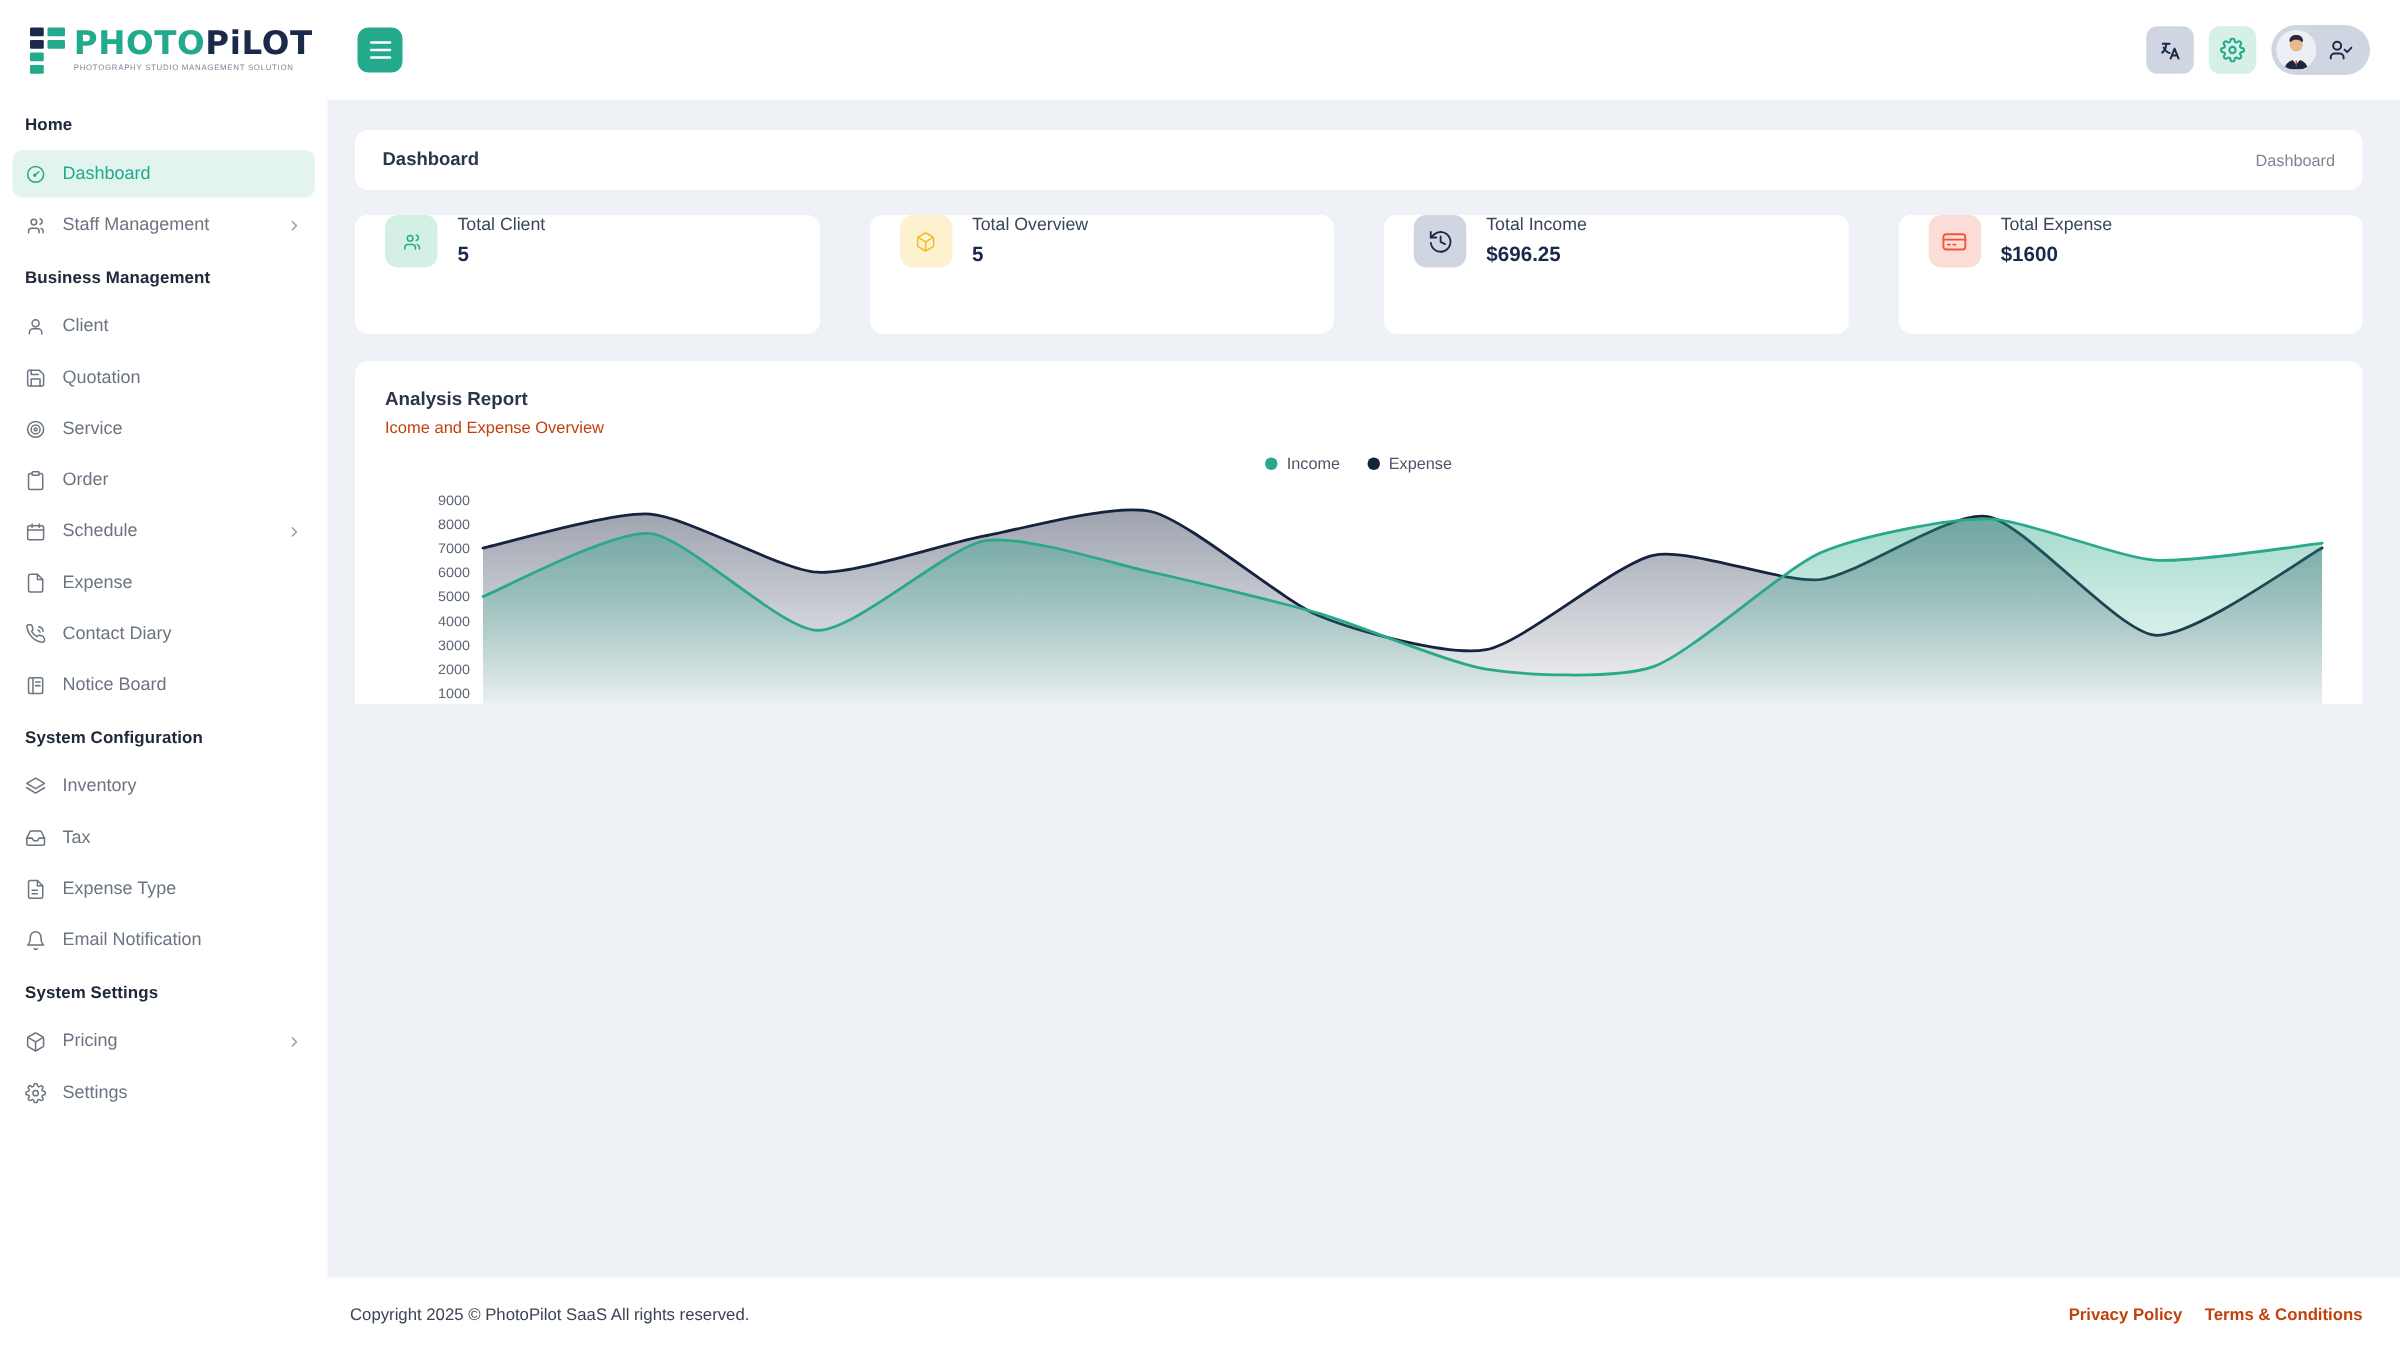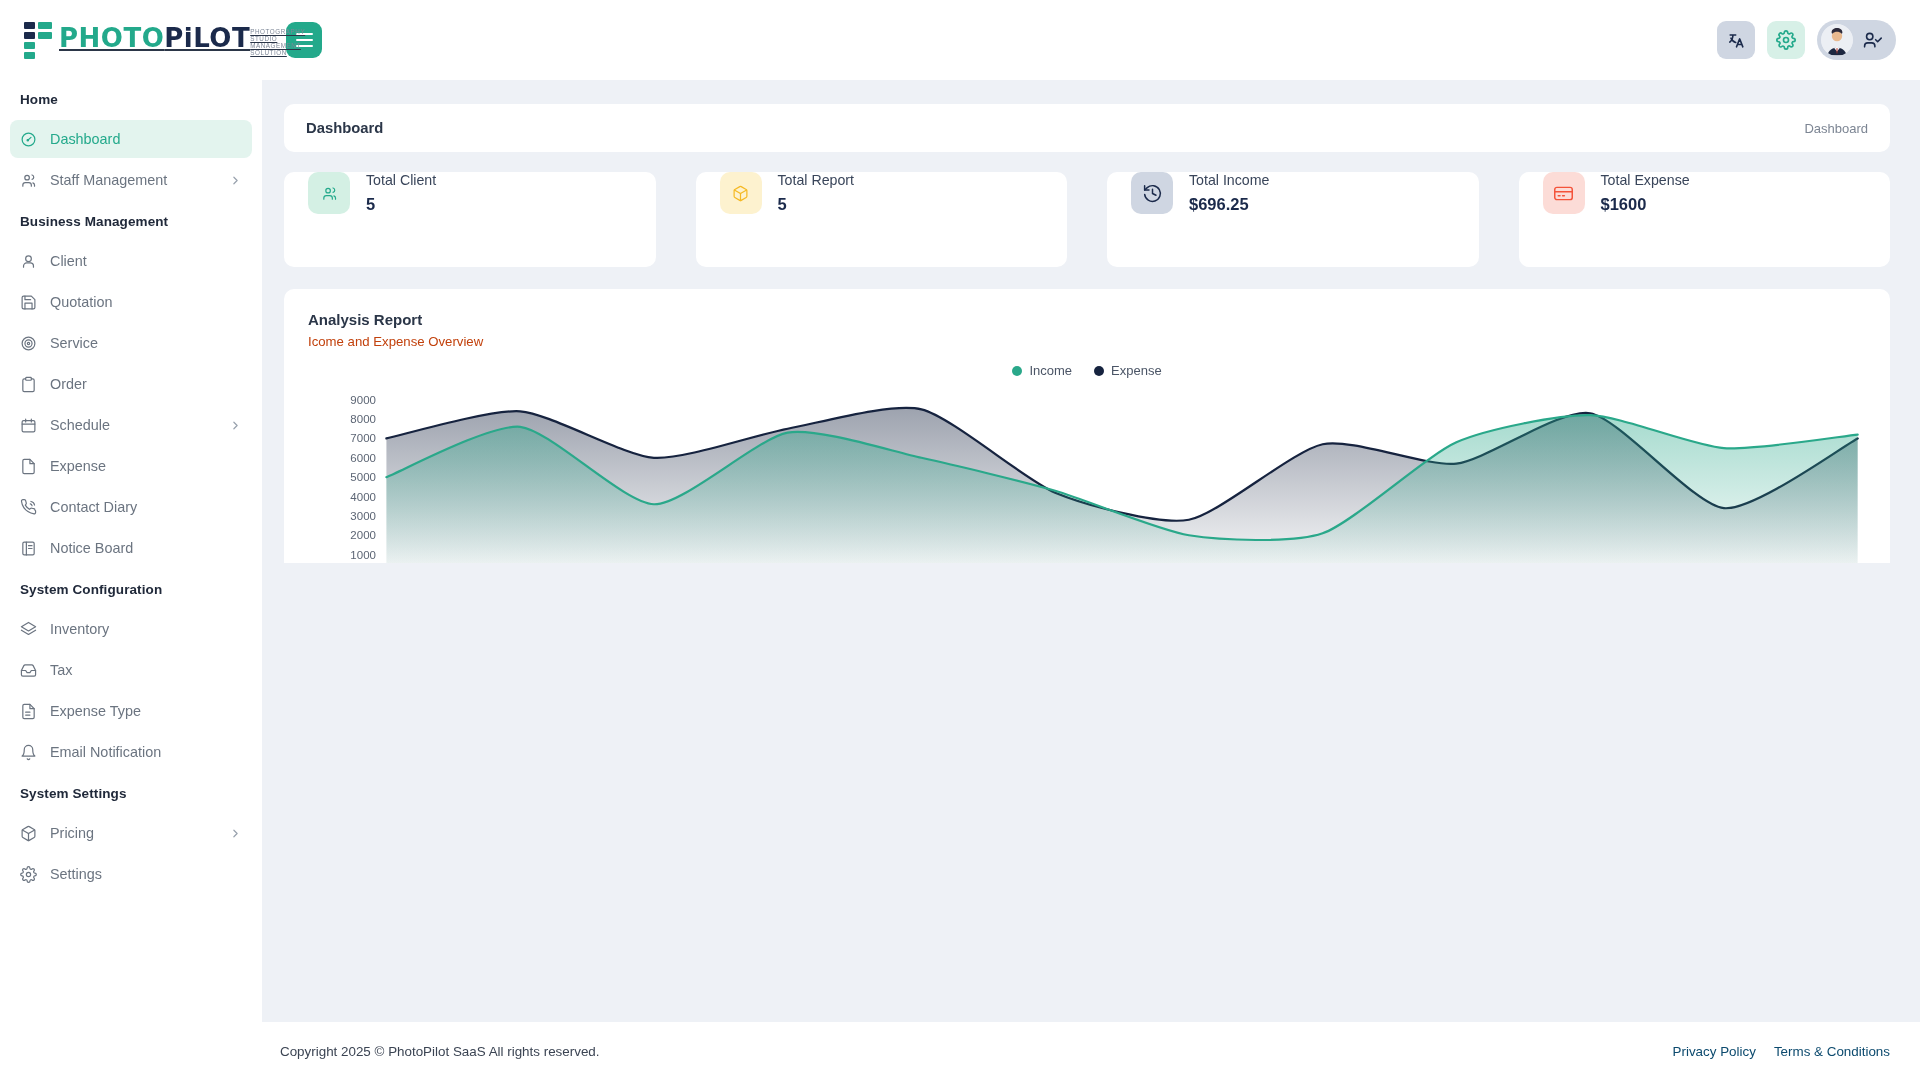--- a/index.html
+++ b/index.html
@@ -19,21 +19,21 @@
     flex:0 0 262px; position:relative; z-index:5;
     display:flex; flex-direction:column;
   }
   .logo-wrap { height:80px; display:flex; align-items:center; padding-left:24px; }
   .logo { display:flex; align-items:center; gap:7px; }
   .logo-mark { display:flex; flex-direction:column; gap:3px; width:28px; }
   .lm-row { display:flex; gap:3px; }
   .lm-sq { width:11px; height:7px; background:#23a98b; border-radius:1px; }
   .lm-sq.dark { background:#1b2a4b; }
   .lm-sq.wide { width:14px; }
-  .logo-text { display:flex; flex-direction:row;text-decoration:underline; }
+  .logo-text { display:flex; flex-direction:column; }
   .logo-title { font-size:26px; font-weight:700; letter-spacing:.5px; color:#23a98b; line-height:1; font-family:"DejaVu Sans", sans-serif; }
   .logo-title .dk { color:#1b2a4b; }
   .logo-sub { font-size:6.3px; letter-spacing:.55px; color:#7d8797; margin-top:3px; }
 
   .nav { flex:1; overflow:hidden; padding-bottom:10px; }
   .nav-section-title {
     font-size:13.5px; font-weight:700; color:#20293a;
     padding:12px 0 10px 20px; letter-spacing:.1px;
   }
   .nav-item {
@@ -111,21 +111,21 @@
 
   .chart-area { position:relative; height:230px; margin-top:2px; }
   .chart-svg { width:100%; height:230px; display:block; }
 
   .footer {
     height:58px; background:#fff; display:flex; align-items:center;
     justify-content:space-between; padding:0 30px 0 18px; flex:0 0 58px;
     font-size:13.4px; color:#3b4453;
   }
   .footer-links { display:flex; gap:18px; }
-  .footer-links a { color:#0c4a6e; text-decoration:none; cursor:pointer; }
+  .footer-links a { color:#c2410c; text-decoration:none; cursor:pointer;font-weight:bold; }
   .spacer { flex:1; }
 </style>
 </head>
 <body>
 
 <div id="app">
 
   <aside class="sidebar">
     <div class="logo-wrap">
       <div class="logo">
@@ -397,21 +397,21 @@
           </div>
           <div class="card">
             <div class="card-icon ci-yellow">
               <svg width="17" height="17" viewBox="0 0 24 24" fill="none" stroke="currentColor" stroke-width="1.7" stroke-linecap="round" stroke-linejoin="round">
                 <path d="M21 16V8a2 2 0 0 0-1-1.73l-7-4a2 2 0 0 0-2 0l-7 4A2 2 0 0 0 3 8v8a2 2 0 0 0 1 1.73l7 4a2 2 0 0 0 2 0l7-4A2 2 0 0 0 21 16z"></path>
                 <polyline points="3.3 7 12 12 20.7 7"></polyline>
                 <line x1="12" y1="22" x2="12" y2="12"></line>
               </svg>
             </div>
             <div>
-              <div class="card-label">Total Report</div>
+              <div class="card-label">Total Overview</div>
               <div class="card-value">5</div>
             </div>
           </div>
           <div class="card">
             <div class="card-icon ci-grey">
               <svg width="21" height="21" viewBox="0 0 24 24" fill="none" stroke="currentColor" stroke-width="1.7" stroke-linecap="round" stroke-linejoin="round">
                 <path d="M3 3v5h5"></path>
                 <path d="M3.05 13A9 9 0 1 0 6 5.3L3 8"></path>
                 <path d="M12 7v5l4 2"></path>
               </svg>

